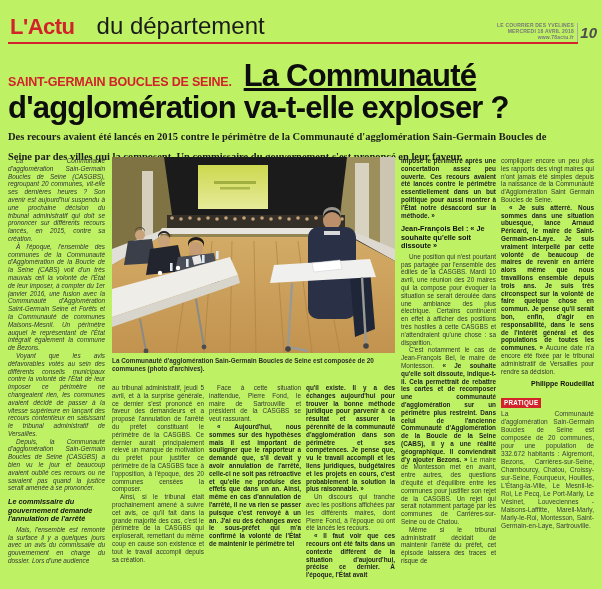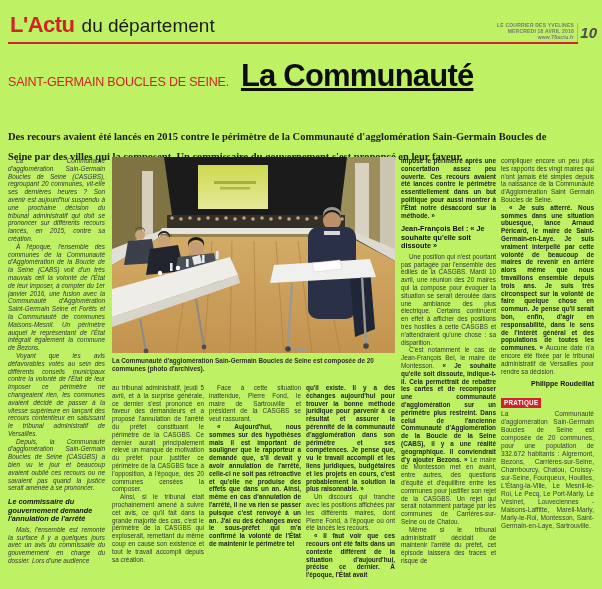--- a/index.html
+++ b/index.html
@@ -2,30 +2,30 @@
 <html><head>
 <meta charset="utf-8">
 <style>
   html,body { margin:0; padding:0; background:#fff; }
   .page { position:relative; width:602px; height:589px; background:#bef264; overflow:hidden;
           font-family:"Liberation Sans", sans-serif; color:#333; }
 
   
   .brand-row { position:absolute; top:12px; left:10px; display:flex; align-items:baseline; }
   .brand { color:#d2232a; font-size:22px; font-weight:bold; letter-spacing:-0.5px; }
-  .brand-suffix { color:#1a1a1a; font-size:19px; margin-left:7px; }
+  .brand-suffix { color:#1a1a1a; font-size:24px; margin-left:22px; }
   .meta { position:absolute; top:22px; right:28px; text-align:right; font-size:5px; line-height:6px;
           color:#777; font-weight:bold; letter-spacing:0.2px; }
   .pagenum-divider { position:absolute; top:23px; right:24px; width:1px; height:19px; background:#aaa; }
   .pagenum { position:absolute; top:24px; right:5px; font-size:15px; font-weight:bold; color:#4d4d4d;font-style:italic; }
   .header-rule { position:absolute; top:42px; left:8px; width:570px; height:2px; background:#d2232a; }
 
   
   .hl-row1 { position:absolute; top:60px; left:8px; width:586px; display:flex; align-items:baseline; }
-  .kicker { font-size:12.5px; font-weight:normal; color:#d2232a; white-space:nowrap; letter-spacing:-0.2px; }
+  .kicker { font-size:12.5px; font-weight:bold; color:#d2232a; white-space:nowrap; letter-spacing:-0.2px; }
   .hl { font-weight:bold; color:#0d0d0d; letter-spacing:-0.8px; font-size:31px; line-height:1; }
   .hl-row1 .hl { margin-left:12px;text-decoration:underline; }
   .hl-row2 { position:absolute; top:92px; left:8px; width:590px; white-space:nowrap; }
   .standfirst { position:absolute; top:127px; left:8px; width:562px;
                 font-family:"Liberation Serif", serif; font-weight:bold; font-size:10.5px;
                 line-height:20px; color:#1c1c1c; }
 
   
   .col { position:absolute; top:157px; bottom:0; overflow:hidden; font-size:6.4px; line-height:7.8px;
          text-align:justify; color:#333; }
@@ -71,20 +71,21 @@
     <div>www.78actu.fr</div>
   </div>
   <div class="pagenum-divider"></div>
   <div class="pagenum">10</div>
   <div class="header-rule"></div>
 
   <div class="hl-row1">
     <span class="kicker">SAINT-GERMAIN BOUCLES DE SEINE.</span>
     <span class="hl">La Communauté</span>
   </div>
+  <div class="hl-row2 hl">d'agglomération va-t-elle exploser ?</div>
   <div class="standfirst">Des recours avaient été lancés en 2015 contre le périmètre de la Communauté d'agglomération Sain-Germain Boucles de Seine par des villes qui la composent. Un commissaire du gouvernement s'est prononcé en leur faveur.</div>
 
   <div class="col" id="col1">
     <p>La Communauté d'agglomération Sain-Germain Boucles de Seine (CASGBS), regroupant 20 communes, vit-elle ses dernières heures ? Son avenir est aujourd'hui suspendu à une prochaine décision du tribunal administratif qui doit se prononcer sur différents recours lancés, en 2015, contre sa création.</p>
     <p>À l'époque, l'ensemble des communes de la Communauté d'Agglomération de la Boucle de la Seine (CABS) voit d'un très mauvais œil la volonté de l'État de leur imposer, à compter du 1er janvier 2016, une fusion avec la Communauté d'Agglomération Saint-Germain Seine et Forêts et la Communauté de communes Maisons-Mesnil. Un périmètre auquel le représentant de l'État intégrait également la commune de Bezons.</p>
     <p>Voyant que les avis défavorables votés au sein des différents conseils municipaux contre la volonté de l'État de leur imposer ce périmètre ne changeaient rien, les communes avaient décidé de passer à la vitesse supérieure en lançant des recours contentieux en saisissant le tribunal administratif de Versailles.</p>
     <p>Depuis, la Communauté d'agglomération Sain-Germain Boucles de Seine (CASGBS) a bien vu le jour et beaucoup avaient oublié ces recours ou ne savaient pas quand la justice serait amenée à se prononcer.</p>
     <div class="colhead">Le commissaire du gouvernement demande l'annulation de l'arrêté</div>
     <p>Mais, l'ensemble est remonté la surface il y a quelques jours avec un avis du commissaire du gouvernement en charge du dossier. Lors d'une audience</p>
   </div>

